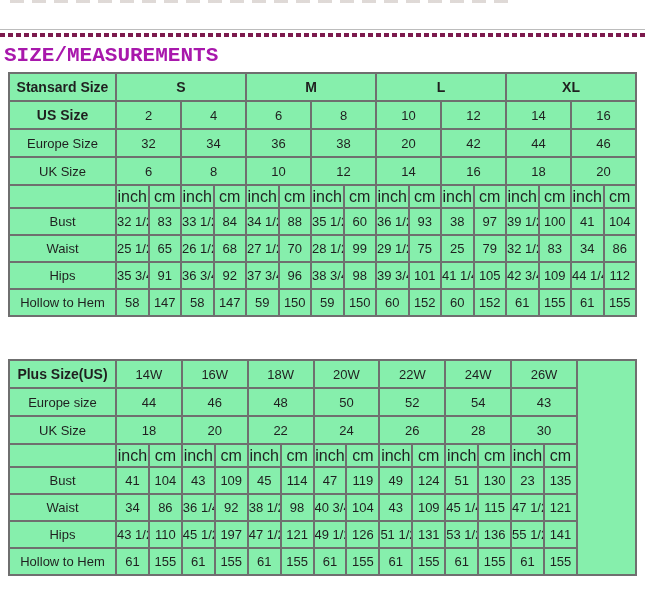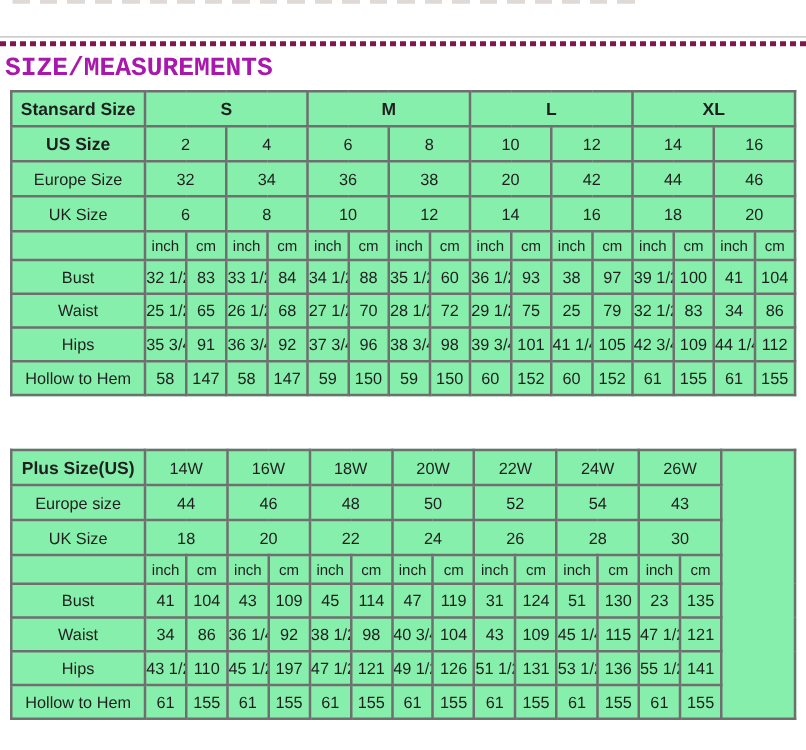--- a/index.html
+++ b/index.html
@@ -31,21 +31,21 @@
   .t1{margin-top:2px;}
   .t2{margin-top:42px;padding-left:44px;}
   td,th{
     border:2px solid #6f6f6f;
     text-align:center;vertical-align:middle;
     font-size:13px;font-weight:400;color:#1f1f1f;
     padding:0;overflow:hidden;white-space:nowrap;
   }
   table{border:2px solid #454545;}
   tr.hrow td{height:26px;}
-  tr.urow td{height:21px;font-size:12px;border-radius:10px;}
+  tr.urow td{height:21px;font-size:16px;}
   tr.mrow td{height:25px;}
   td.corner{font-weight:bold;font-size:14px;}
   td.szgrp{font-weight:bold;font-size:14px;}
   td.uslabel{font-weight:bold;font-size:14px;}
   td.rl{font-size:13px;text-align:center;}
   col.lbl{width:107px;}
   col.tail{width:59px;}
 </style>
 </head>
 <body>
@@ -156,21 +156,21 @@
   </tr>
   <tr class="mrow">
     <td class="rl">Waist</td>
     <td>25 1/2</td>
     <td>65</td>
     <td>26 1/2</td>
     <td>68</td>
     <td>27 1/2</td>
     <td>70</td>
     <td>28 1/2</td>
-    <td>72</td>
+    <td>99</td>
     <td>29 1/2</td>
     <td>75</td>
     <td>25</td>
     <td>79</td>
     <td>32 1/2</td>
     <td>83</td>
     <td>34</td>
     <td>86</td>
   </tr>
   <tr class="mrow">
@@ -285,21 +285,21 @@
   <tr class="mrow">
     <td class="rl">Bust</td>
     <td>41</td>
     <td>104</td>
     <td>43</td>
     <td>109</td>
     <td>45</td>
     <td>114</td>
     <td>47</td>
     <td>119</td>
-    <td>31</td>
+    <td>49</td>
     <td>124</td>
     <td>51</td>
     <td>130</td>
     <td>23</td>
     <td>135</td>
   </tr>
   <tr class="mrow">
     <td class="rl">Waist</td>
     <td>34</td>
     <td>86</td>

